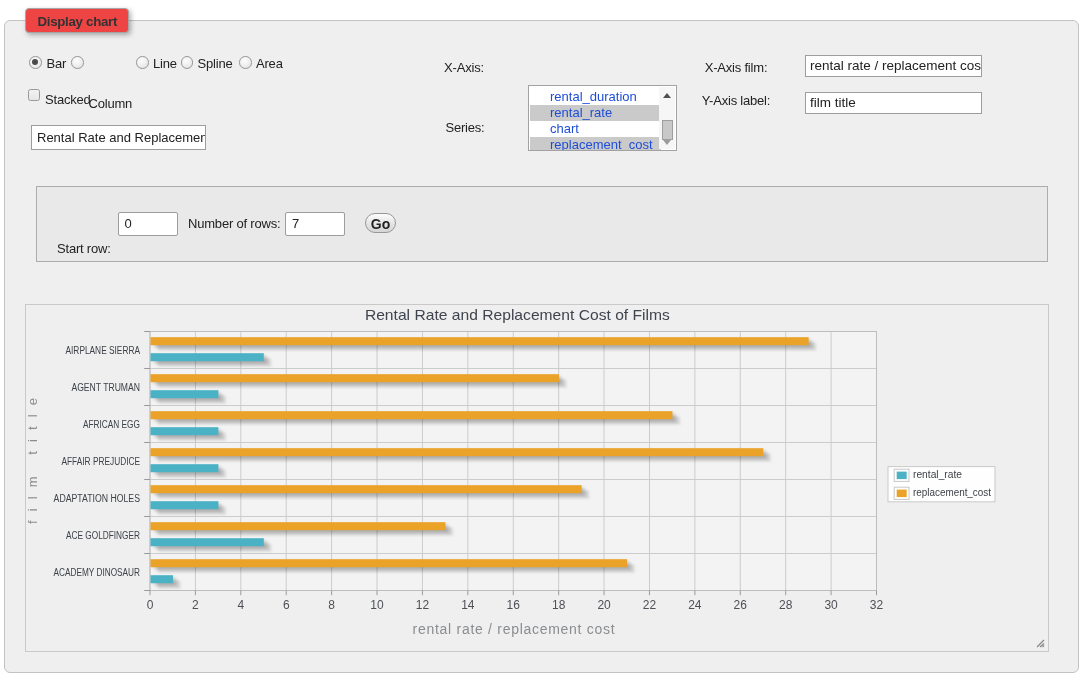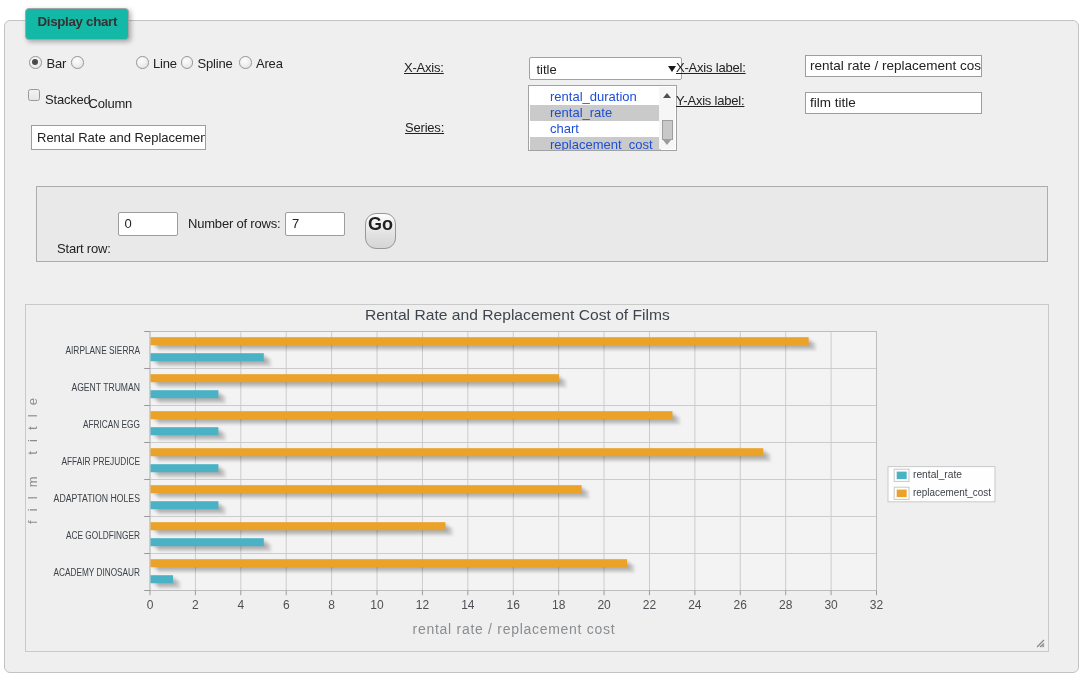--- a/index.html
+++ b/index.html
@@ -1,28 +1,28 @@
 <!DOCTYPE html>
 <html><head>
 <meta charset="utf-8">
 <style>
   html,body{margin:0;padding:0;background:#fff;}
   #page{position:relative;width:1081px;height:681px;font-family:"Liberation Sans",sans-serif;overflow:hidden;background:#fff;}
   .abs{position:absolute;}
   #fs{left:4px;top:20px;width:1075px;height:653px;border:1px solid #c3c3c3;border-radius:6px;background:#efefef;box-sizing:border-box;}
-  #legend{left:24.5px;top:7.7px;width:104px;height:32px;background:#14b8a6;border:1px solid #a5a5a5;border-radius:4px;box-shadow:2px 2px 5px rgba(0,0,0,0.3);box-sizing:border-box;}
+  #legend{left:24.5px;top:7.7px;width:104px;height:25px;background:#ef4444;border:1px solid #a5a5a5;border-radius:4px;box-shadow:2px 2px 5px rgba(0,0,0,0.3);box-sizing:border-box;}
   #legend span{position:absolute;left:12px;top:5px;font-size:13.3px;font-weight:bold;color:#333;letter-spacing:-0.3px;white-space:nowrap;}
   .lbl{font-size:13px;color:#222;letter-spacing:-0.2px;white-space:nowrap;}
-  .rlbl{text-align:left;text-decoration:underline;}
+  .rlbl{text-align:center;}
   .radio{width:12.5px;height:12.5px;border:1px solid #989898;border-radius:50%;background:radial-gradient(circle at 40% 32%,#fdfdfd 0%,#ececec 60%,#d9d9d9 100%);box-sizing:border-box;}
   .radio.sel::after{content:"";position:absolute;left:2.3px;top:2.3px;width:6px;height:6px;border-radius:50%;background:#4a4a4a;}
   .checkbox{width:12px;height:12px;border:1px solid #999;border-radius:2.5px;background:linear-gradient(#f2f2f2,#e6e6e6);box-sizing:border-box;}
   .tinput{background:#fff;border:1px solid #9d9d9d;box-sizing:border-box;font-size:13px;color:#222;white-space:nowrap;overflow:hidden;}
   #panel{left:36px;top:185.5px;width:1012px;height:76.5px;background:#e9e9e9;border:1px solid #adadad;box-sizing:border-box;}
-  #gobtn{left:365px;top:213px;width:31px;height:36px;border:1px solid #979797;border-radius:11px;background:linear-gradient(#fdfdfd,#e2e2e2 60%,#d5d5d5);box-sizing:border-box;text-align:center;font-size:18px;font-weight:bold;color:#222;line-height:20px;}
+  #gobtn{left:365px;top:213px;width:31px;height:20px;border:1px solid #979797;border-radius:11px;background:linear-gradient(#fdfdfd,#e2e2e2 60%,#d5d5d5);box-sizing:border-box;text-align:center;font-size:14px;font-weight:bold;color:#222;line-height:20px;}
   #chartbox{left:25px;top:304px;width:1024px;height:348px;border:1px solid #c9c9c9;background:#efefef;box-sizing:border-box;}
   #selx{left:528.5px;top:56.5px;width:153.5px;height:23px;background:#fff;border:1px solid #a2a2a2;border-radius:2px;box-sizing:border-box;}
   #selx .txt{position:absolute;left:7px;top:4.5px;font-size:13px;color:#222;}
   #selx .arr{position:absolute;right:5px;top:8px;width:0;height:0;border-left:4.2px solid transparent;border-right:4.2px solid transparent;border-top:6.8px solid #1a1a1a;}
   #listbox{left:528px;top:85px;width:149px;height:66px;background:#fff;border:1px solid #a2a2a2;box-sizing:border-box;overflow:hidden;}
   .opt{position:absolute;left:1px;width:131px;height:16px;font-size:13px;color:#1d4ed8;padding-left:20px;line-height:16px;box-sizing:border-box;}
   .opt.sel{background:#cacaca;}
   #sbar{position:absolute;right:1px;top:1px;width:16px;height:62px;background:#f6f6f6;}
   #sthumb{position:absolute;right:2.5px;top:33px;width:11px;height:20px;background:#c8c8c8;border:1px solid #9e9e9e;box-sizing:border-box;}
   .sarrow{position:absolute;left:4px;width:0;height:0;border-left:4px solid transparent;border-right:4px solid transparent;}
@@ -47,39 +47,35 @@
   <div class="abs lbl" style="left:197.5px;top:56px;">Spline</div>
   <div class="abs radio" style="left:239.3px;top:56px;"></div>
   <div class="abs lbl" style="left:256px;top:56px;">Area</div>
 
   <div class="abs checkbox" style="left:28px;top:89px;"></div>
   <div class="abs lbl" style="left:45px;top:92px;">Stacked</div>
 
   <div class="abs tinput" style="left:31px;top:125px;width:175px;height:25px;line-height:23px;padding-left:5px;">Rental Rate and Replacement Cost of Films</div>
 
   <div class="abs lbl rlbl" style="left:404px;top:60px;width:120px;">X-Axis:</div>
-  <div class="abs" id="selx">
-      <span class="txt">title</span>
-      <span class="arr"></span>
-    </div>
 
   <div class="abs lbl rlbl" style="left:405px;top:120px;width:120px;">Series:</div>
   <div class="abs" id="listbox">
     <div class="opt" style="top:3px;">rental_duration</div>
     <div class="opt sel" style="top:19px;">rental_rate</div>
     <div class="opt" style="top:35px;">chart</div>
     <div class="opt sel" style="top:51px;">replacement_cost</div>
     <div id="sbar">
         <span class="sarrow up"></span>
         <span class="sarrow dn"></span>
         <span id="sthumb"></span>
       </div>
   </div>
 
-  <div class="abs lbl rlbl" style="left:676px;top:60px;width:120px;">X-Axis label:</div>
+  <div class="abs lbl rlbl" style="left:676px;top:60px;width:120px;">X-Axis film:</div>
   <div class="abs tinput" style="left:805px;top:55px;width:177px;height:22px;line-height:20px;padding-left:4px;font-size:13.5px;">rental rate / replacement cost</div>
   <div class="abs lbl rlbl" style="left:676px;top:93px;width:120px;">Y-Axis label:</div>
   <div class="abs tinput" style="left:805px;top:92px;width:177px;height:22px;line-height:20px;padding-left:4px;font-size:13.5px;">film title</div>
 
   <div class="abs" id="panel"></div>
   <div class="abs lbl" style="left:57px;top:216px;margin-top:25px;">Start row:</div>
   <div class="abs tinput" style="left:117.5px;top:211.5px;width:60px;height:24px;line-height:22px;padding-left:6px;border-radius:2px;">0</div>
   <div class="abs lbl" style="left:188px;top:216px;">Number of rows:</div>
   <div class="abs tinput" style="left:285px;top:211.5px;width:60px;height:24px;line-height:22px;padding-left:6px;border-radius:2px;">7</div>
   <div class="abs" id="gobtn">Go</div>

